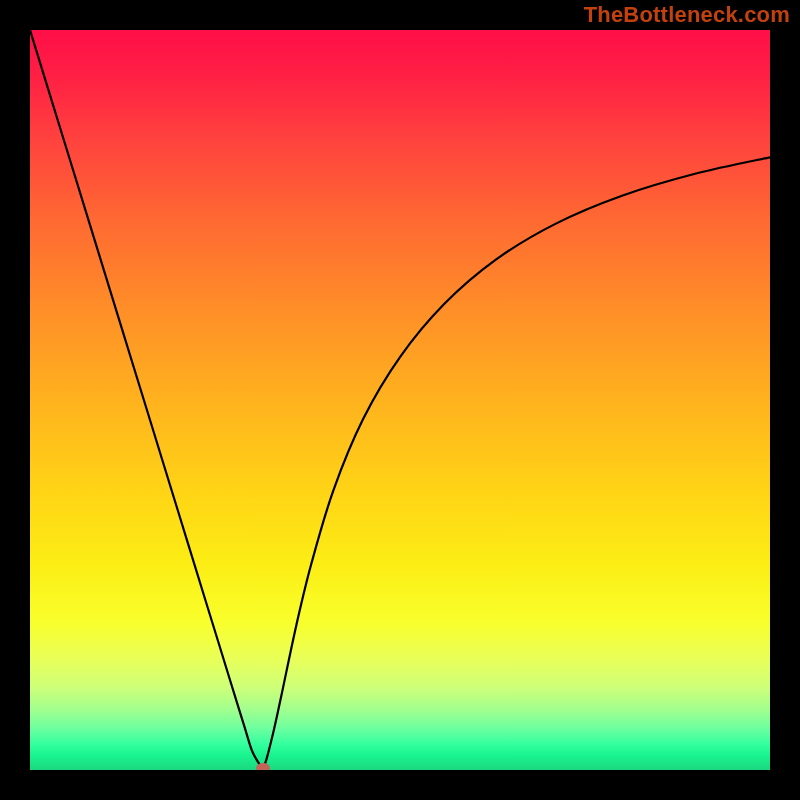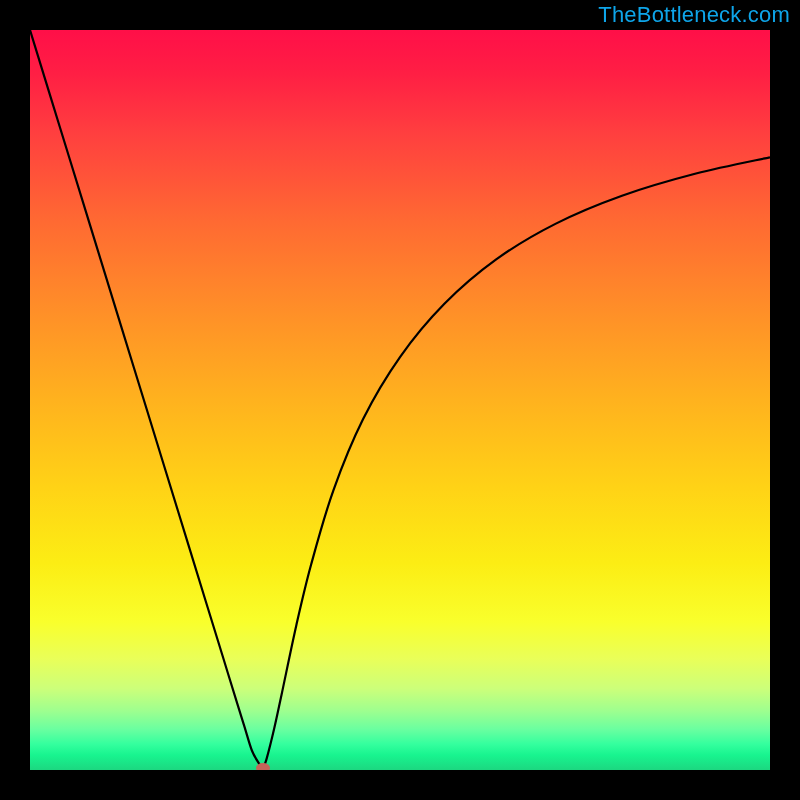--- a/index.html
+++ b/index.html
@@ -14,23 +14,23 @@
   .frame {
     position: relative;
     width: 800px;
     height: 800px;
     background: #000;
   }
   .watermark {
     position: absolute;
     top: 2px;
     right: 10px;
-    color: #0ea5e9;
+    color: #c2410c;
     font-size: 22px;
-    font-weight: 400;
+    font-weight: 700;
     letter-spacing: 0.2px;
     z-index: 3;
   }
   .plot-area {
     position: absolute;
     left: 30px;
     top: 30px;
     width: 740px;
     height: 740px;
     overflow: hidden;

